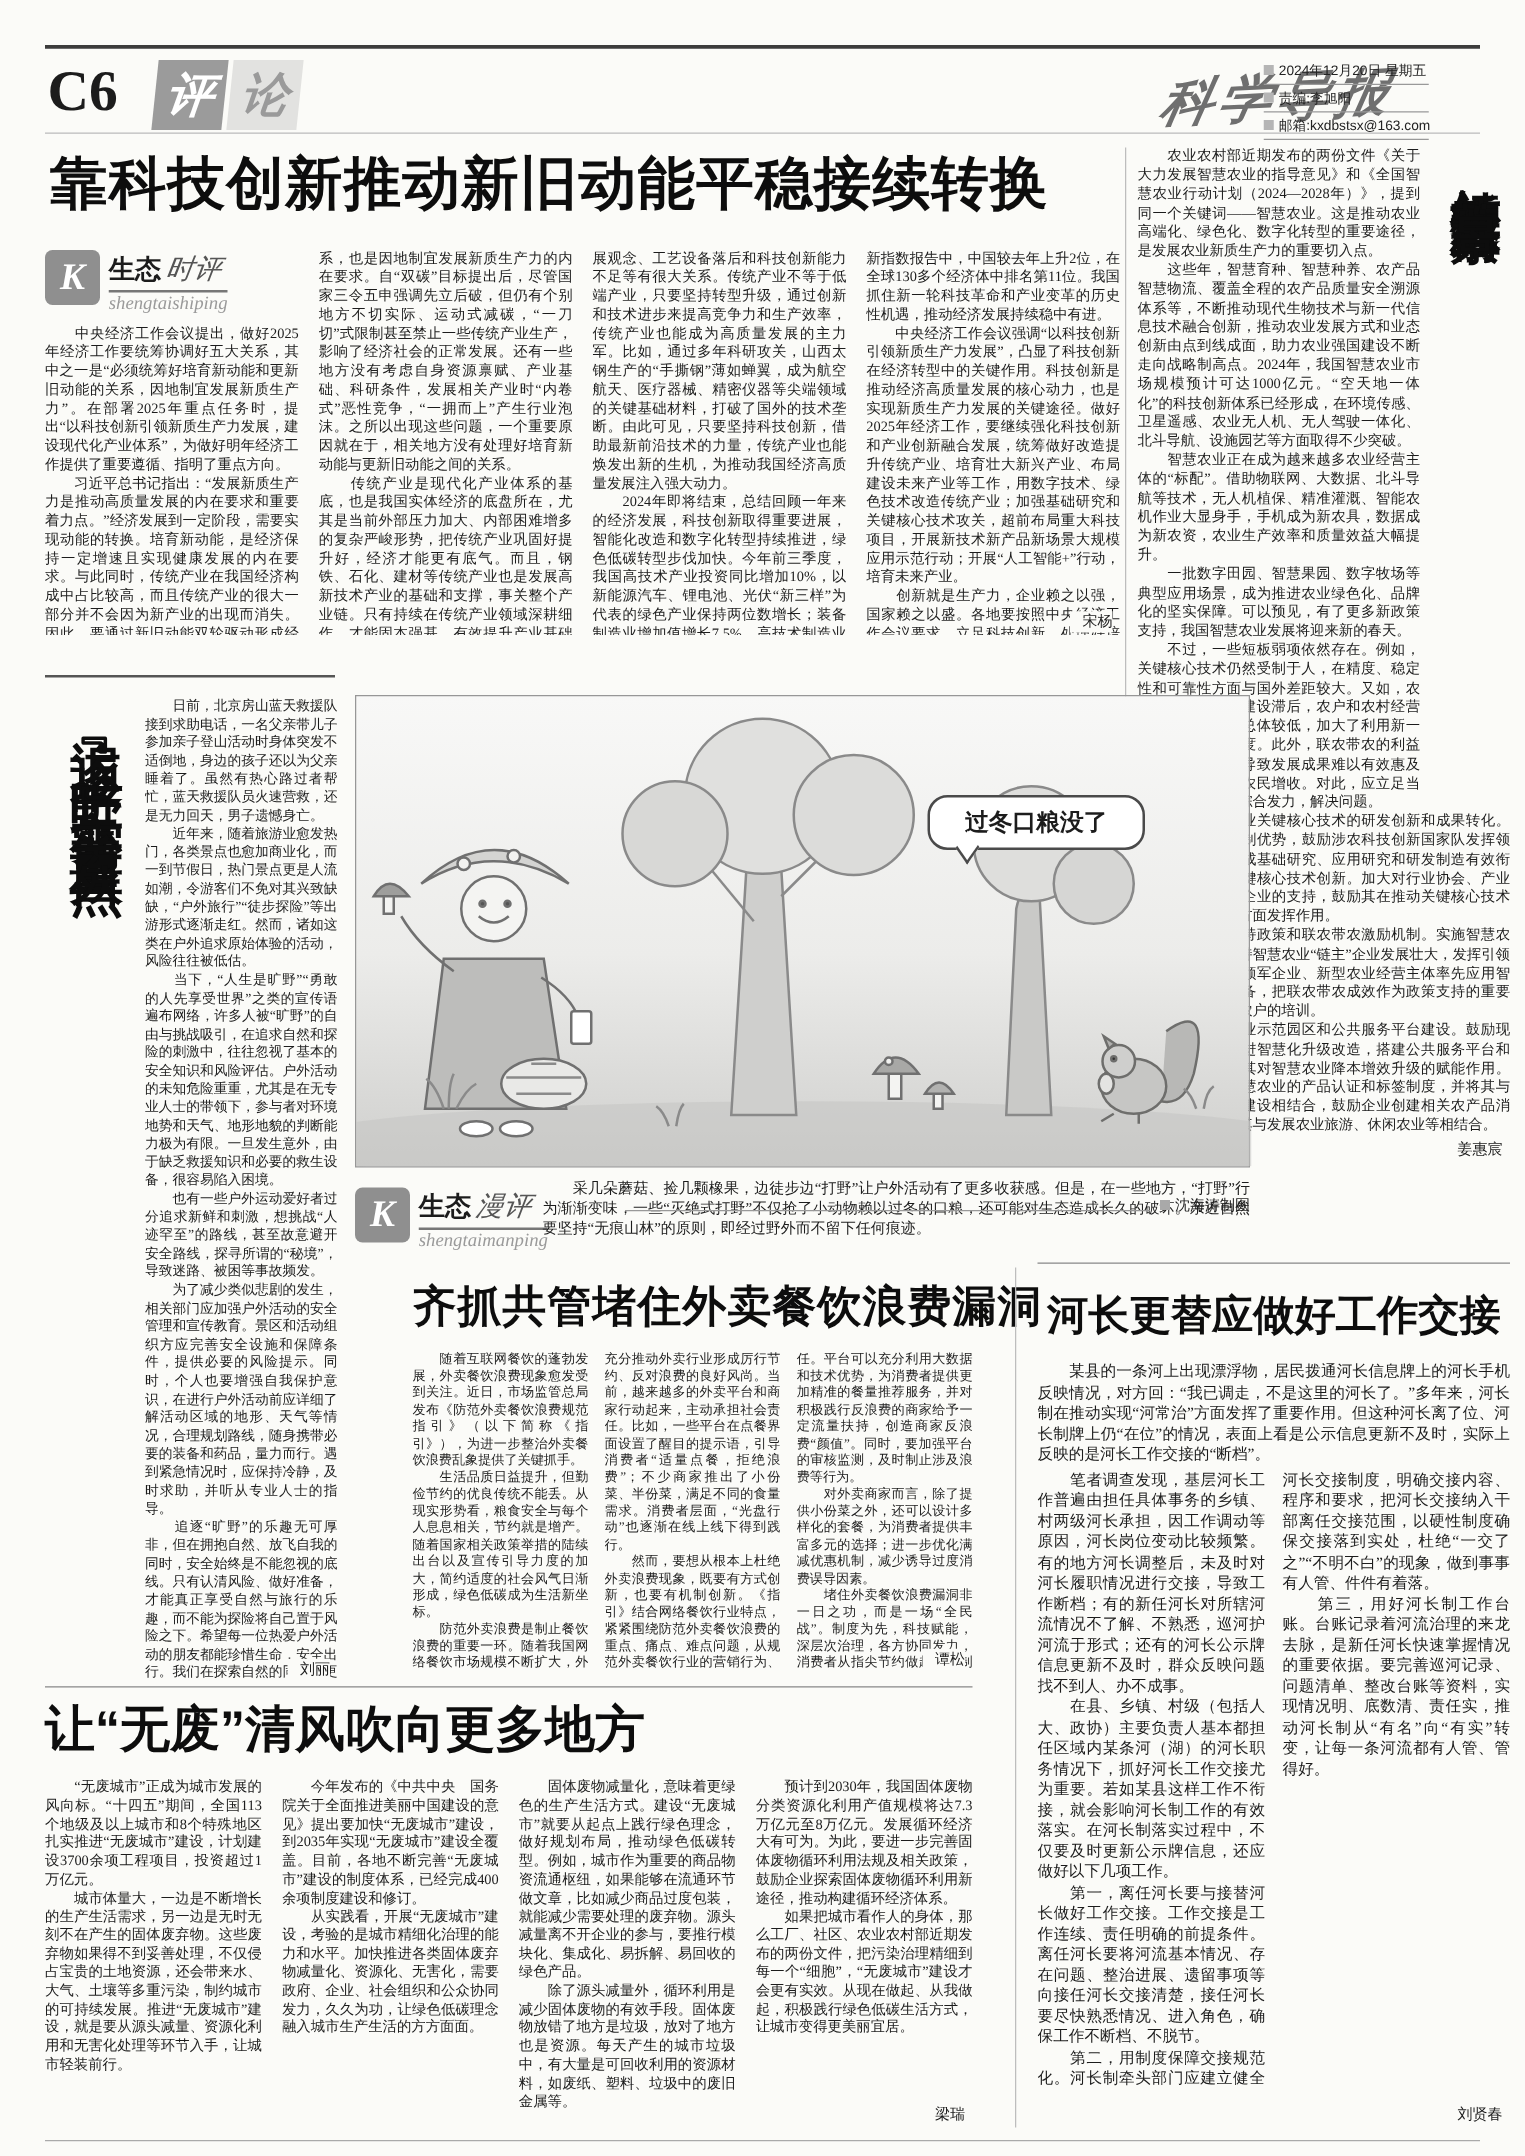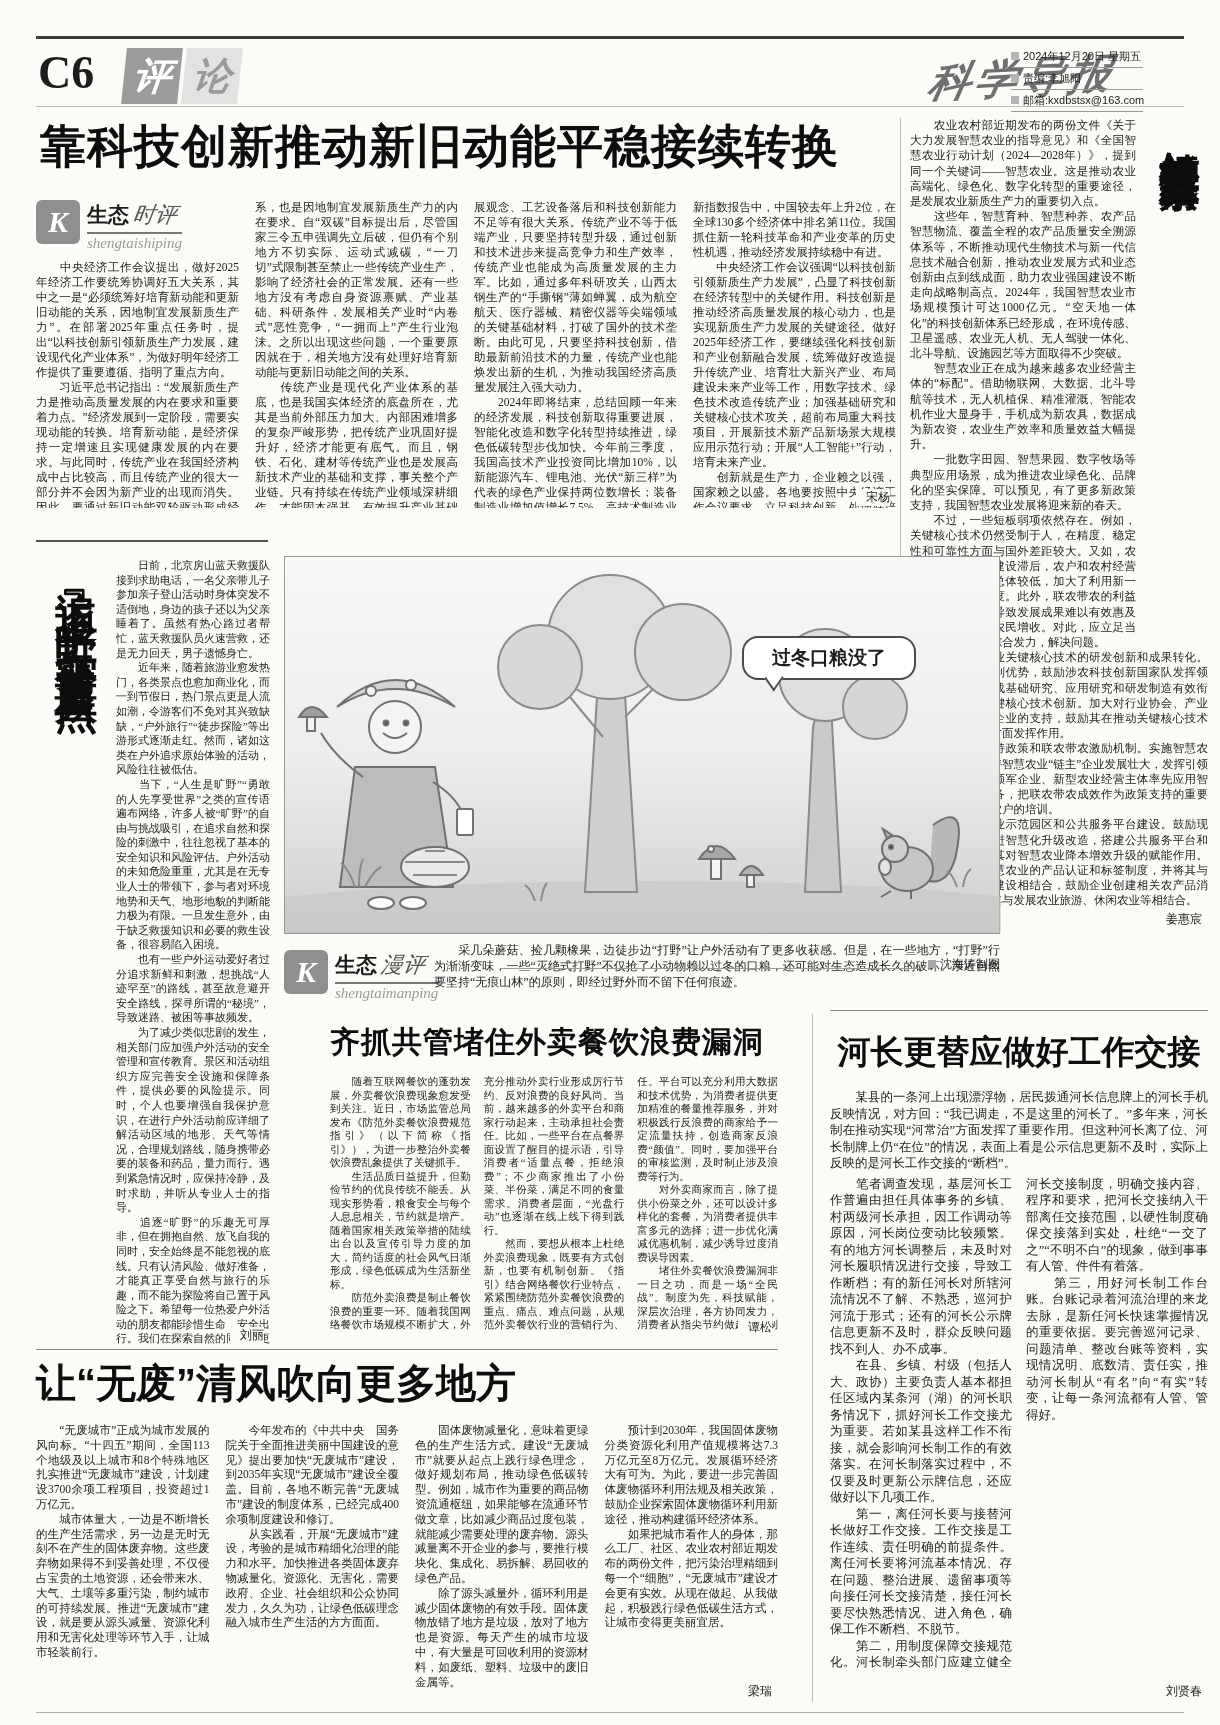--- a/index.html
+++ b/index.html
@@ -212,21 +212,21 @@
       </div>
     </div>
   </div>
   <div class="caption">　　采几朵蘑菇、捡几颗橡果，边徒步边“打野”让户外活动有了更多收获感。但是，在一些地方，“打野”行为渐渐变味，一些“灭绝式打野”不仅抢了小动物赖以过冬的口粮，还可能对生态造成长久的破坏。亲近自然要坚持“无痕山林”的原则，即经过野外而不留下任何痕迹。</div>
   <div class="creditrow">
     <span class="creditline"></span>
     <span><span class="bullet" style="background:#a9a9a9;"></span><span>沈海涛制图</span></span>
   </div>
 
   <div class="art" style="left:330px;top:1022px;width:448px;height:316px;">
-    <div class="midhead" style="font-size:30px;letter-spacing:1px;">齐抓共管堵住外卖餐饮浪费漏洞</div>
+    <div class="midhead" style="font-size:35px;letter-spacing:1px;">齐抓共管堵住外卖餐饮浪费漏洞</div>
     <div class="flexcols" style="gap:13px;margin-top:12px;height:256px;">
       <div class="coltext" style="font-size:10.5px;line-height:13.5px;">　　随着互联网餐饮的蓬勃发展，外卖餐饮浪费现象愈发受到关注。近日，市场监管总局发布《防范外卖餐饮浪费规范指引》（以下简称《指引》），为进一步整治外卖餐饮浪费乱象提供了关键抓手。
 　　生活品质日益提升，但勤俭节约的优良传统不能丢。从现实形势看，粮食安全与每个人息息相关，节约就是增产。随着国家相关政策举措的陆续出台以及宣传引导力度的加大，简约适度的社会风气日渐形成，绿色低碳成为生活新坐标。
 　　防范外卖浪费是制止餐饮浪费的重要一环。随着我国网络餐饮市场规模不断扩大，外卖用户规模快速增长。截至2023年12月，中国网上外卖用户规模达5.45亿人，外卖已走进千家万户。要</div>
       <div class="coltext" style="font-size:10.5px;line-height:13.5px;">充分推动外卖行业形成厉行节约、反对浪费的良好风尚。当前，越来越多的外卖平台和商家行动起来，主动承担社会责任。比如，一些平台在点餐界面设置了醒目的提示语，引导消费者“适量点餐，拒绝浪费”；不少商家推出了小份菜、半份菜，满足不同的食量需求。消费者层面，“光盘行动”也逐渐在线上线下得到践行。
 　　然而，要想从根本上杜绝外卖浪费现象，既要有方式创新，也要有机制创新。《指引》结合网络餐饮行业特点，紧紧围绕防范外卖餐饮浪费的重点、痛点、难点问题，从规范外卖餐饮行业的营销行为、督促网络餐饮平台发挥引领带动作用等方面入手，鼓励各方合作共治，更好防范外卖餐饮浪费。
 　　网络餐饮平台作为连接商家与消费者的关键纽带，有着不可推卸的主体责</div>
       <div class="coltext" style="font-size:10.5px;line-height:13.5px;">任。平台可以充分利用大数据和技术优势，为消费者提供更加精准的餐量推荐服务，并对积极践行反浪费的商家给予一定流量扶持，创造商家反浪费“颜值”。同时，要加强平台的审核监测，及时制止涉及浪费等行为。
 　　对外卖商家而言，除了提供小份菜之外，还可以设计多样化的套餐，为消费者提供丰富多元的选择；进一步优化满减优惠机制，减少诱导过度消费误导因素。
 　　堵住外卖餐饮浪费漏洞非一日之功，而是一场“全民战”。制度为先，科技赋能，深层次治理，各方协同发力，消费者从指尖节约做起，遏制舌尖上的浪费，让每一份餐食物尽其用，让节约粮食的时尚蔚然成风。</div>

